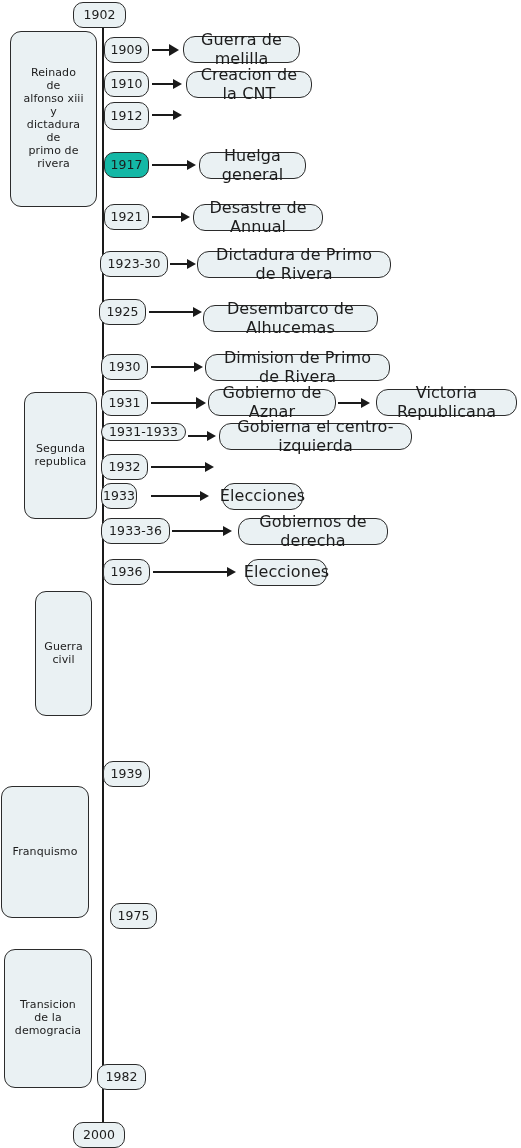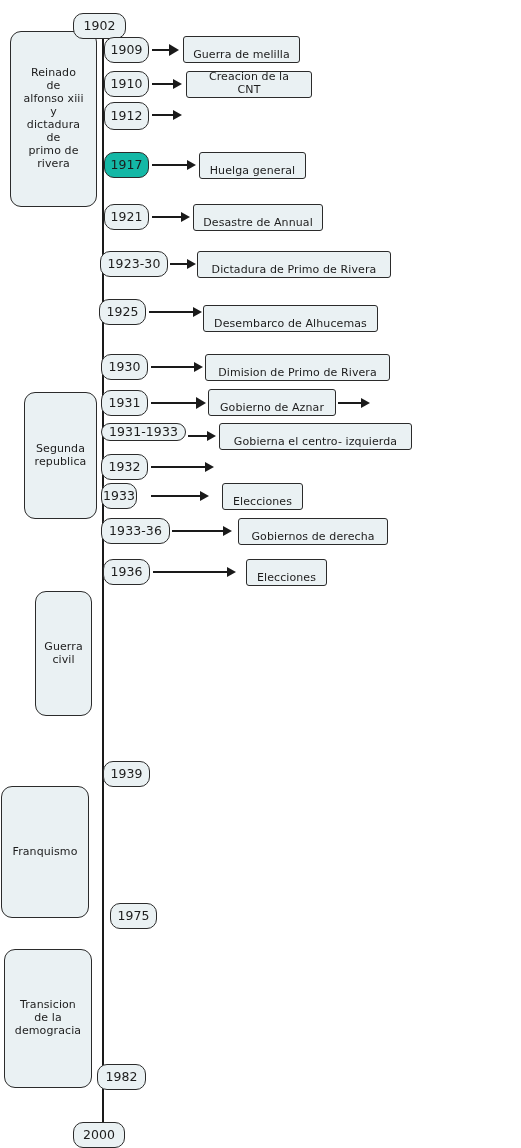--- a/index.html
+++ b/index.html
@@ -42,24 +42,23 @@
   }
   .node.era {
     border-radius: 11px;
     font-size: 11px;
   }
   .node.year {
     font-size: 12.5px;
     border-radius: 10px;
   }
   .node.event {
-    font-size: 11px;
-    border-radius: 3px;
+    font-size: 16px;
+    border-radius: 12px;
     padding: 0 9px;
-    align-items: flex-end;
   }
   
   .conn {
     position: absolute;
     height: 10px;
     pointer-events: none;
   }
   .conn .shaft {
     position: absolute;
     left: 0;
@@ -100,21 +99,21 @@
 primo de
 rivera</span></div>
     <div class="node era" style="left: 24px; top: 392px; width: 73px; height: 127px; background: rgb(234, 241, 243); border-color: rgb(43, 43, 43); color: rgb(28, 28, 28);"><span>Segunda
 republica</span></div>
     <div class="node era" style="left: 35px; top: 591px; width: 57px; height: 125px; background: rgb(234, 241, 243); border-color: rgb(43, 43, 43); color: rgb(28, 28, 28);"><span>Guerra
 civil</span></div>
     <div class="node era" style="left: 1px; top: 786px; width: 88px; height: 132px; background: rgb(234, 241, 243); border-color: rgb(43, 43, 43); color: rgb(28, 28, 28);"><span>Franquismo</span></div>
     <div class="node era" style="left: 4px; top: 949px; width: 88px; height: 139px; background: rgb(234, 241, 243); border-color: rgb(43, 43, 43); color: rgb(28, 28, 28);"><span>Transicion
 de la
 demogracia</span></div>
-    <div class="node year" style="left: 73px; top: 13px; width: 53px; height: 26px; background: rgb(234, 241, 243); border-color: rgb(43, 43, 43); color: rgb(28, 28, 28);"><span>1902</span></div>
+    <div class="node year" style="left: 73px; top: 2px; width: 53px; height: 26px; background: rgb(234, 241, 243); border-color: rgb(43, 43, 43); color: rgb(28, 28, 28);"><span>1902</span></div>
     <div class="node year" style="left: 103px; top: 761px; width: 47px; height: 26px; background: rgb(234, 241, 243); border-color: rgb(43, 43, 43); color: rgb(28, 28, 28);"><span>1939</span></div>
     <div class="node year" style="left: 110px; top: 903px; width: 47px; height: 26px; background: rgb(234, 241, 243); border-color: rgb(43, 43, 43); color: rgb(28, 28, 28);"><span>1975</span></div>
     <div class="node year" style="left: 97px; top: 1064px; width: 49px; height: 26px; background: rgb(234, 241, 243); border-color: rgb(43, 43, 43); color: rgb(28, 28, 28);"><span>1982</span></div>
     <div class="node year" style="left: 73px; top: 1122px; width: 52px; height: 26px; background: rgb(234, 241, 243); border-color: rgb(43, 43, 43); color: rgb(28, 28, 28);"><span>2000</span></div>
     <div class="node year" style="left: 104px; top: 37px; width: 45px; height: 26px; background: rgb(234, 241, 243); border-color: rgb(43, 43, 43); color: rgb(28, 28, 28);"><span>1909</span></div>
     <div class="conn thick" style="left: 152px; top: 45px; width: 27px;">
       <div class="shaft" style="width: 17px; background: rgb(26, 26, 26);"></div>
       <div class="head" style="left: 17px; border-left-color: rgb(26, 26, 26);"></div>
     </div>
     <div class="node event" style="left: 183px; top: 36px; width: 117px; height: 27px; background: rgb(234, 241, 243); border-color: rgb(43, 43, 43); color: rgb(28, 28, 28);"><span>Guerra de melilla</span></div>
@@ -191,13 +190,14 @@
     <div class="node year" style="left: 103px; top: 559px; width: 47px; height: 26px; background: rgb(234, 241, 243); border-color: rgb(43, 43, 43); color: rgb(28, 28, 28);"><span>1936</span></div>
     <div class="conn" style="left: 153px; top: 567px; width: 83px;">
       <div class="shaft" style="width: 74px; background: rgb(26, 26, 26);"></div>
       <div class="head" style="left: 74px; border-left-color: rgb(26, 26, 26);"></div>
     </div>
     <div class="node event" style="left: 246px; top: 559px; width: 81px; height: 27px; background: rgb(234, 241, 243); border-color: rgb(43, 43, 43); color: rgb(28, 28, 28);"><span>Elecciones</span></div>
     <div class="conn" style="left: 338px; top: 398px; width: 32px;">
       <div class="shaft" style="width: 23px; background: rgb(26, 26, 26);"></div>
       <div class="head" style="left: 23px; border-left-color: rgb(26, 26, 26);"></div>
     </div>
+    <div class="node event" style="left: 376px; top: 389px; width: 141px; height: 27px; background: rgb(234, 241, 243); border-color: rgb(43, 43, 43); color: rgb(28, 28, 28);"><span>Victoria Republicana</span></div>
   </div>
 
 </body></html>

